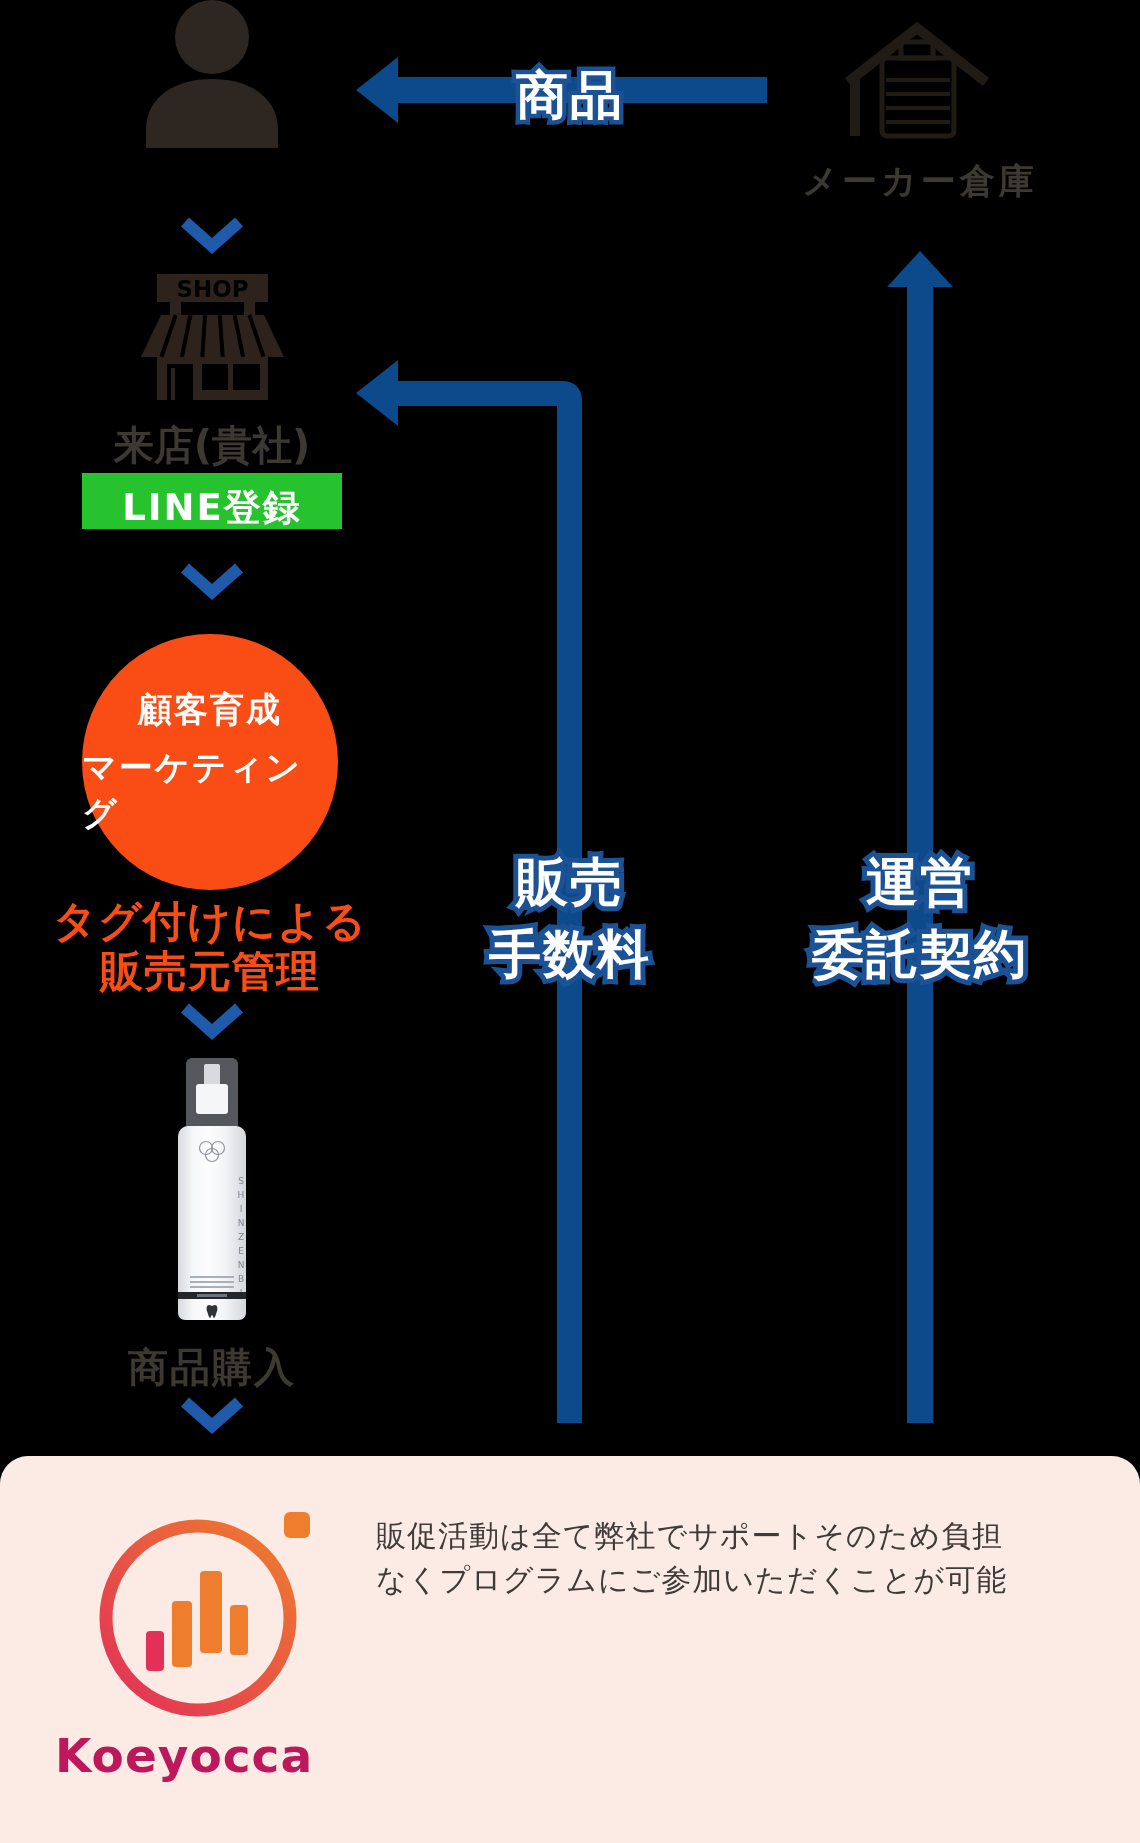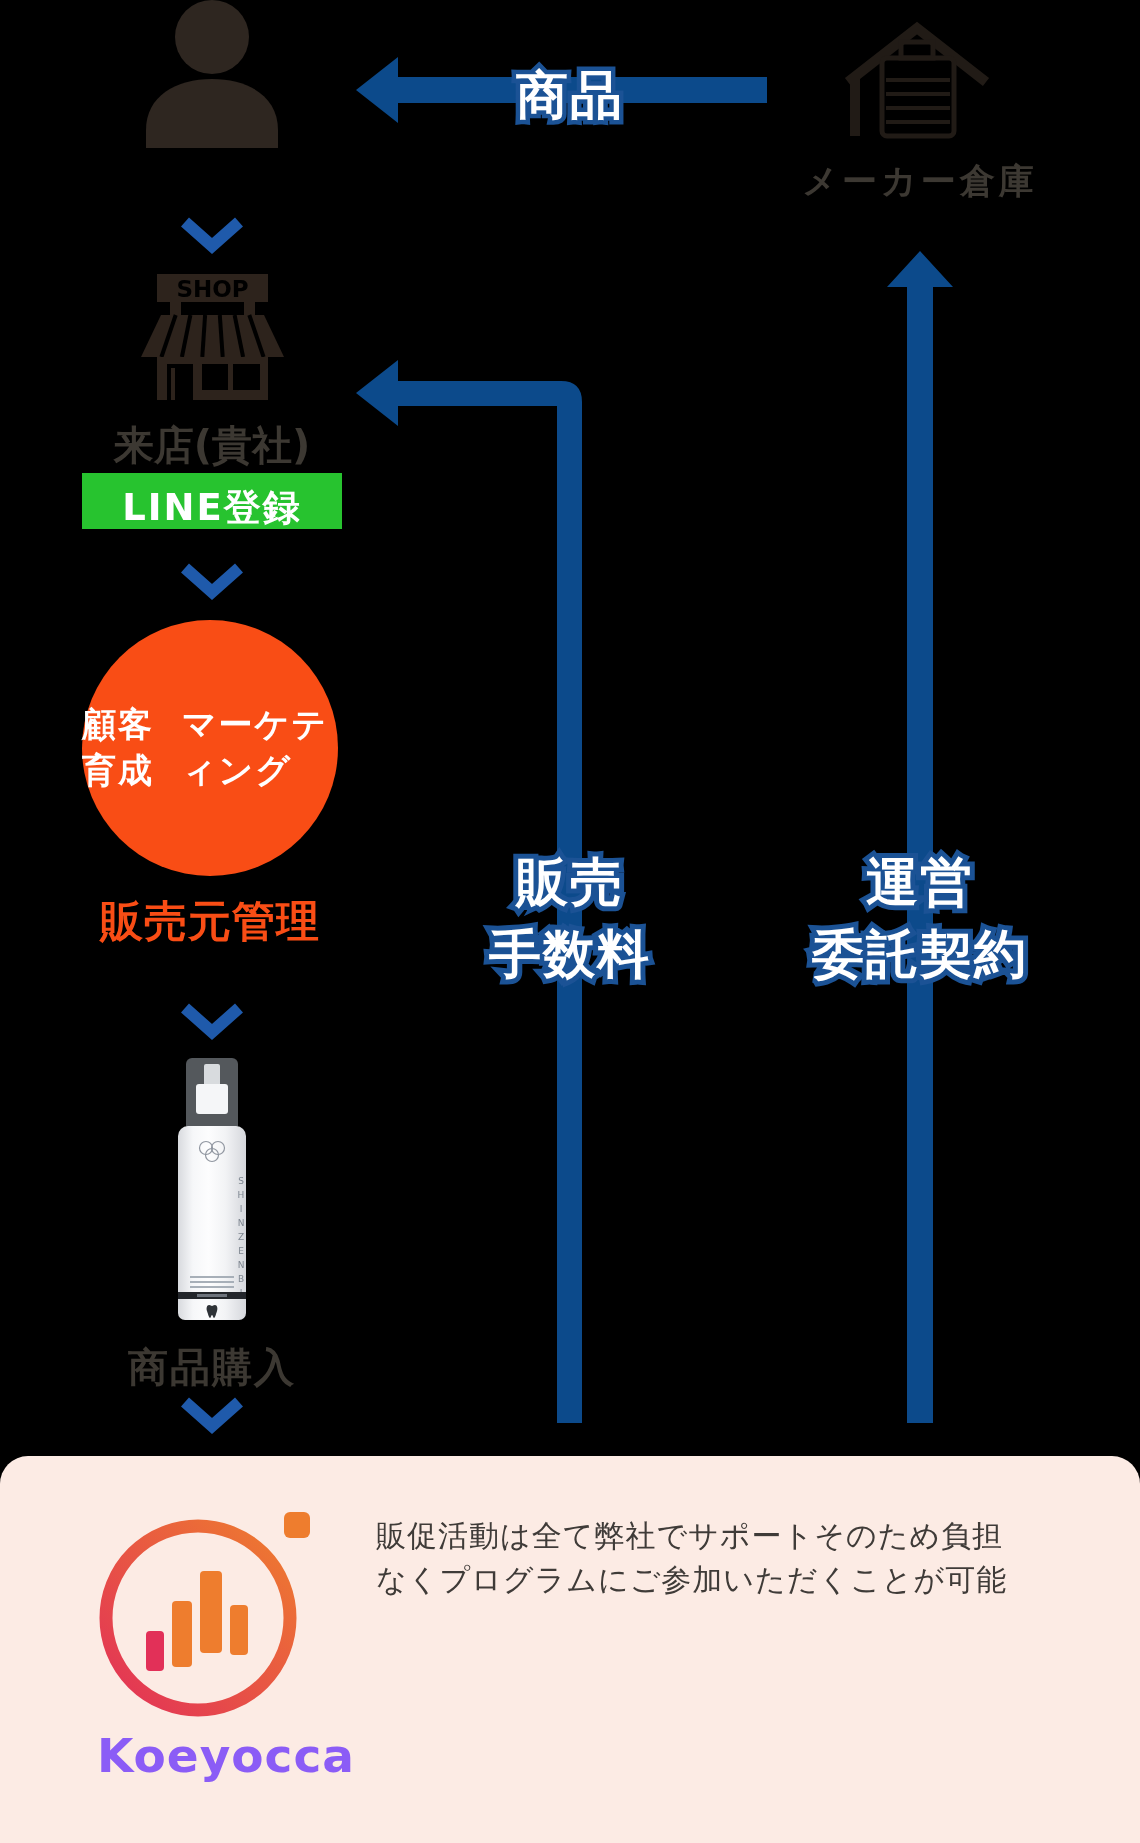--- a/index.html
+++ b/index.html
@@ -21,22 +21,22 @@
 
   #arrow-layer{position:absolute;left:0;top:0;z-index:1;}
   .layer2{z-index:2;}
 
   #line-button{
     left:82px;top:473px;width:260px;height:56px;background:#27c32f;
     color:#fff;font-size:37px;font-weight:600;letter-spacing:2px;
     line-height:69px;text-align:center;
   }
   #marketing-circle{
-    left:82px;top:620px;width:256px;height:256px;border-radius:50%;background:#f94d15;
-    display:flex;flex-direction:row;align-items:center;justify-content:center;gap:12px;
+    left:82px;top:634px;width:256px;height:256px;border-radius:50%;background:#f94d15;
+    display:flex;flex-direction:column;align-items:center;justify-content:center;gap:12px;
     color:#fff;font-weight:bold;font-size:34px;letter-spacing:2px;
   }
   #tagging-text{
     left:35px;top:896px;width:350px;color:#f94d15;font-weight:bold;
     font-size:43px;line-height:50px;text-align:center;letter-spacing:1px;
   }
 
   
   #bottle{left:168px;top:1058px;width:88px;height:262px;}
   #bottle .overcap{position:absolute;left:18px;top:0;width:52px;height:70px;background:rgba(210,219,230,0.40);border-radius:6px 6px 2px 2px;}
@@ -56,21 +56,21 @@
   #bottle .fineprint div{height:2px;background:#a7afb8;margin-bottom:3px;}
   #bottle .band{position:absolute;left:0;top:166px;width:68px;height:7px;background:#23262b;}
   #bottle .band i{display:block;margin:2px auto 0;width:30px;height:3px;background:#6d737c;}
   #bottle .tooth{position:absolute;left:28px;top:178px;}
 
   
   #footer{
     left:0;top:1456px;width:1140px;height:387px;background:#fcebe4;
     border-radius:28px 28px 0 0;
   }
-  #footer .wordmark{position:absolute;left:55px;top:272px;width:300px;color:#8b5cf6;font-weight:bold;font-size:47px;letter-spacing:1px;text-align:right;}
+  #footer .wordmark{position:absolute;left:55px;top:272px;width:300px;color:#be185d;font-weight:bold;font-size:47px;letter-spacing:1px;}
   .footer-text{position:absolute;color:#3f3b38;font-size:30px;line-height:44px;letter-spacing:1px;}
   #footer-intro{left:376px;top:58px;}
   #footer-items{left:376px;top:202px;}
   .bold-line{font-weight:bold;color:#33302d;}
 </style>
 </head>
 <body>
 
 <div id="canvas">
 
@@ -134,20 +134,21 @@
   <div class="abs layer2 dark-label" style="left:62px;top:418px;width:300px;font-size:40px;">来店(貴社)</div>
 
   <div id="line-button" class="abs layer2">LINE登録</div>
 
   <div id="marketing-circle" class="abs layer2">
     <span>顧客育成</span>
     <span>マーケティング</span>
   </div>
 
   <div id="tagging-text" class="abs layer2">
+    <span style="display:block">タグ付けによる</span>
     <span style="display:block">販売元管理</span>
   </div>
 
   <div id="bottle" class="abs layer2">
     <div class="overcap"></div>
     <div class="pump-stem"></div>
     <div class="pump-head"></div>
     <div class="body">
       <svg style="position:absolute;left:14px;top:14px;" width="40" height="24" viewBox="0 0 40 24">
         <g fill="none" stroke="#9096a0" stroke-width="1.2">

